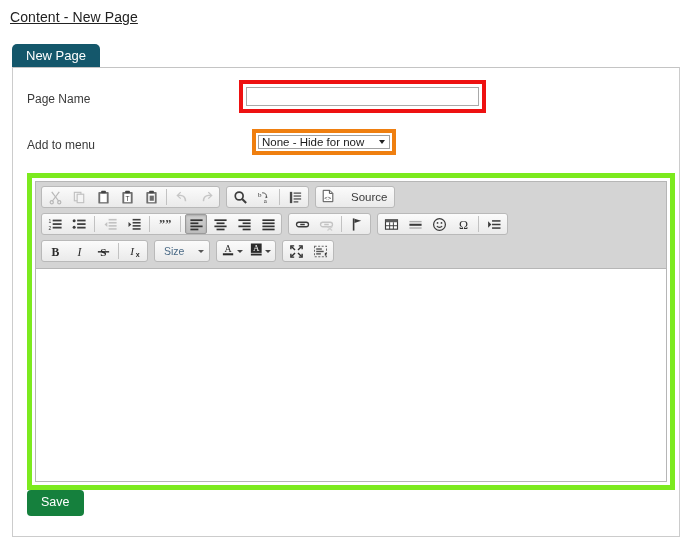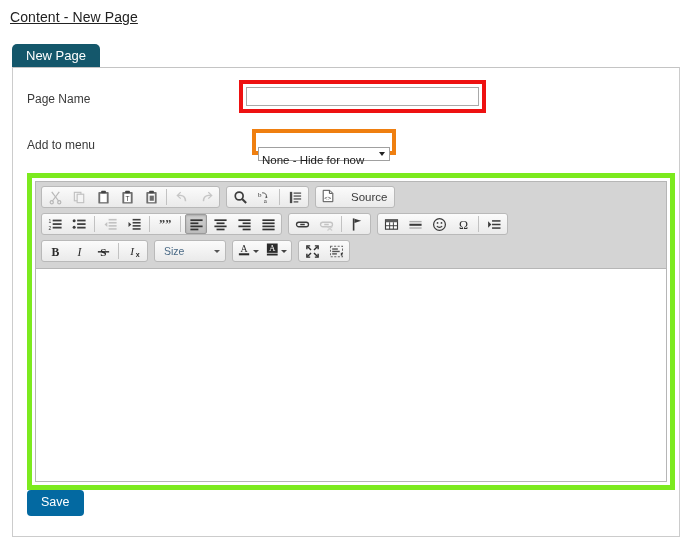--- a/index.html
+++ b/index.html
@@ -98,26 +98,25 @@
     border: 4px solid #ef7f10;
     box-sizing: border-box;
   }
   .select-box {
     position: absolute;
     left: 245px; top: 67px;
     width: 132px; height: 14px;
     border: 1px solid #a0a0a0;
     background: #ffffff;
     box-sizing: border-box;
-    padding: 6px 2px 2px 3px;
+    padding: 0 2px 2px 3px;
     font-size: 11.5px;
     color: #1b1b1b;
     white-space: nowrap;
     line-height: 13px;
-    margin-top: 12px;
   }
   .select-arrow {
     position: absolute;
     right: 4px; top: 4px;
     width: 0; height: 0;
     border-left: 3.5px solid transparent;
     border-right: 3.5px solid transparent;
     border-top: 4px solid #222222;
   }
 
@@ -190,21 +189,21 @@
     height: 20px;
     padding: 0 6px 0 4px;
     font-size: 11.5px;
     color: #3a3a3a;
   }
   .tb-combo {
     display: flex;
     align-items: center;
     justify-content: space-between;
     height: 22px;
-    width: 68px;
+    width: 52px;
     padding: 0 4px 0 8px;
     box-sizing: border-box;
     font-size: 10.5px;
     color: #4a6a86;
   }
   .combo-caret {
     width: 0; height: 0;
     border-left: 3px solid transparent;
     border-right: 3px solid transparent;
     border-top: 3.5px solid #555555;
@@ -248,21 +247,21 @@
   .resize-grip {
     position: absolute;
     right: 4px; bottom: 3px;
     width: 12px; height: 12px;
   }
 
   
   .save-btn {
     position: absolute;
     left: 27px; top: 490px;
-    background: #0369a1;
+    background: #15803d;
     color: #ffffff;
     border: none;
     border-radius: 4px;
     font-family: "Liberation Sans", sans-serif;
     font-size: 12.5px;
     padding: 6px 14px 7px 14px;
     cursor: pointer;
     line-height: 13px;
   }
 </style>

